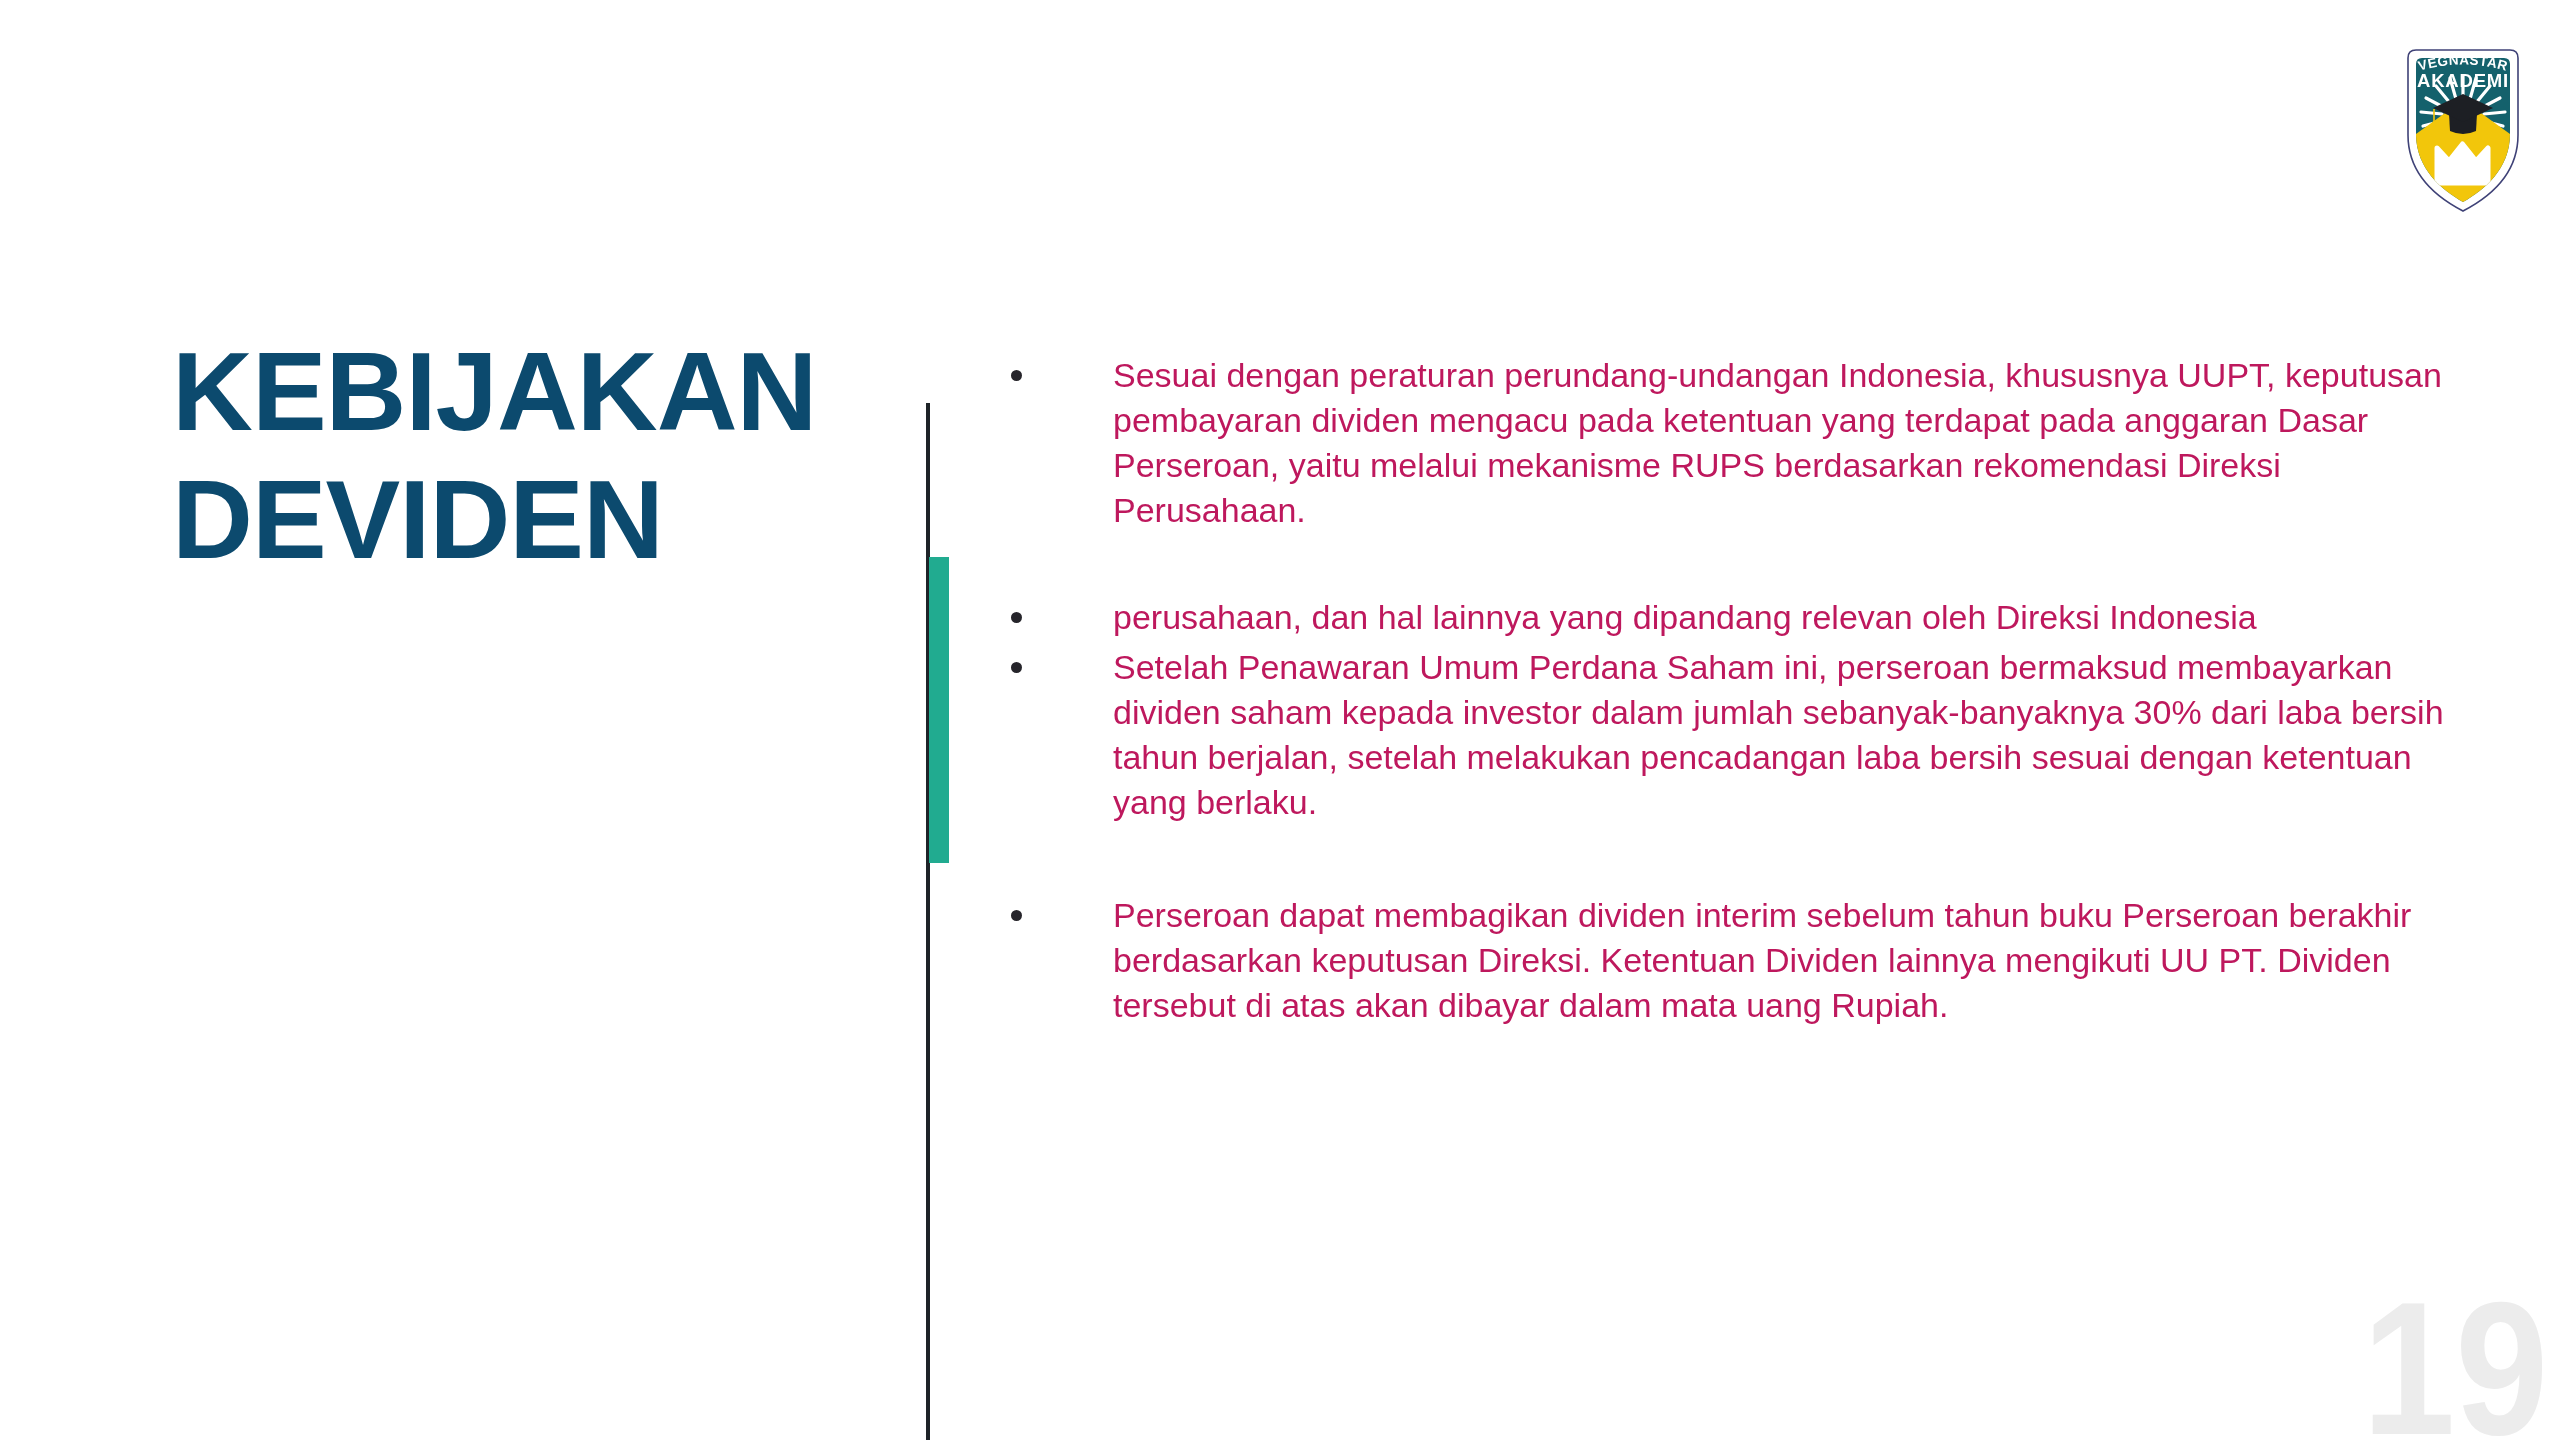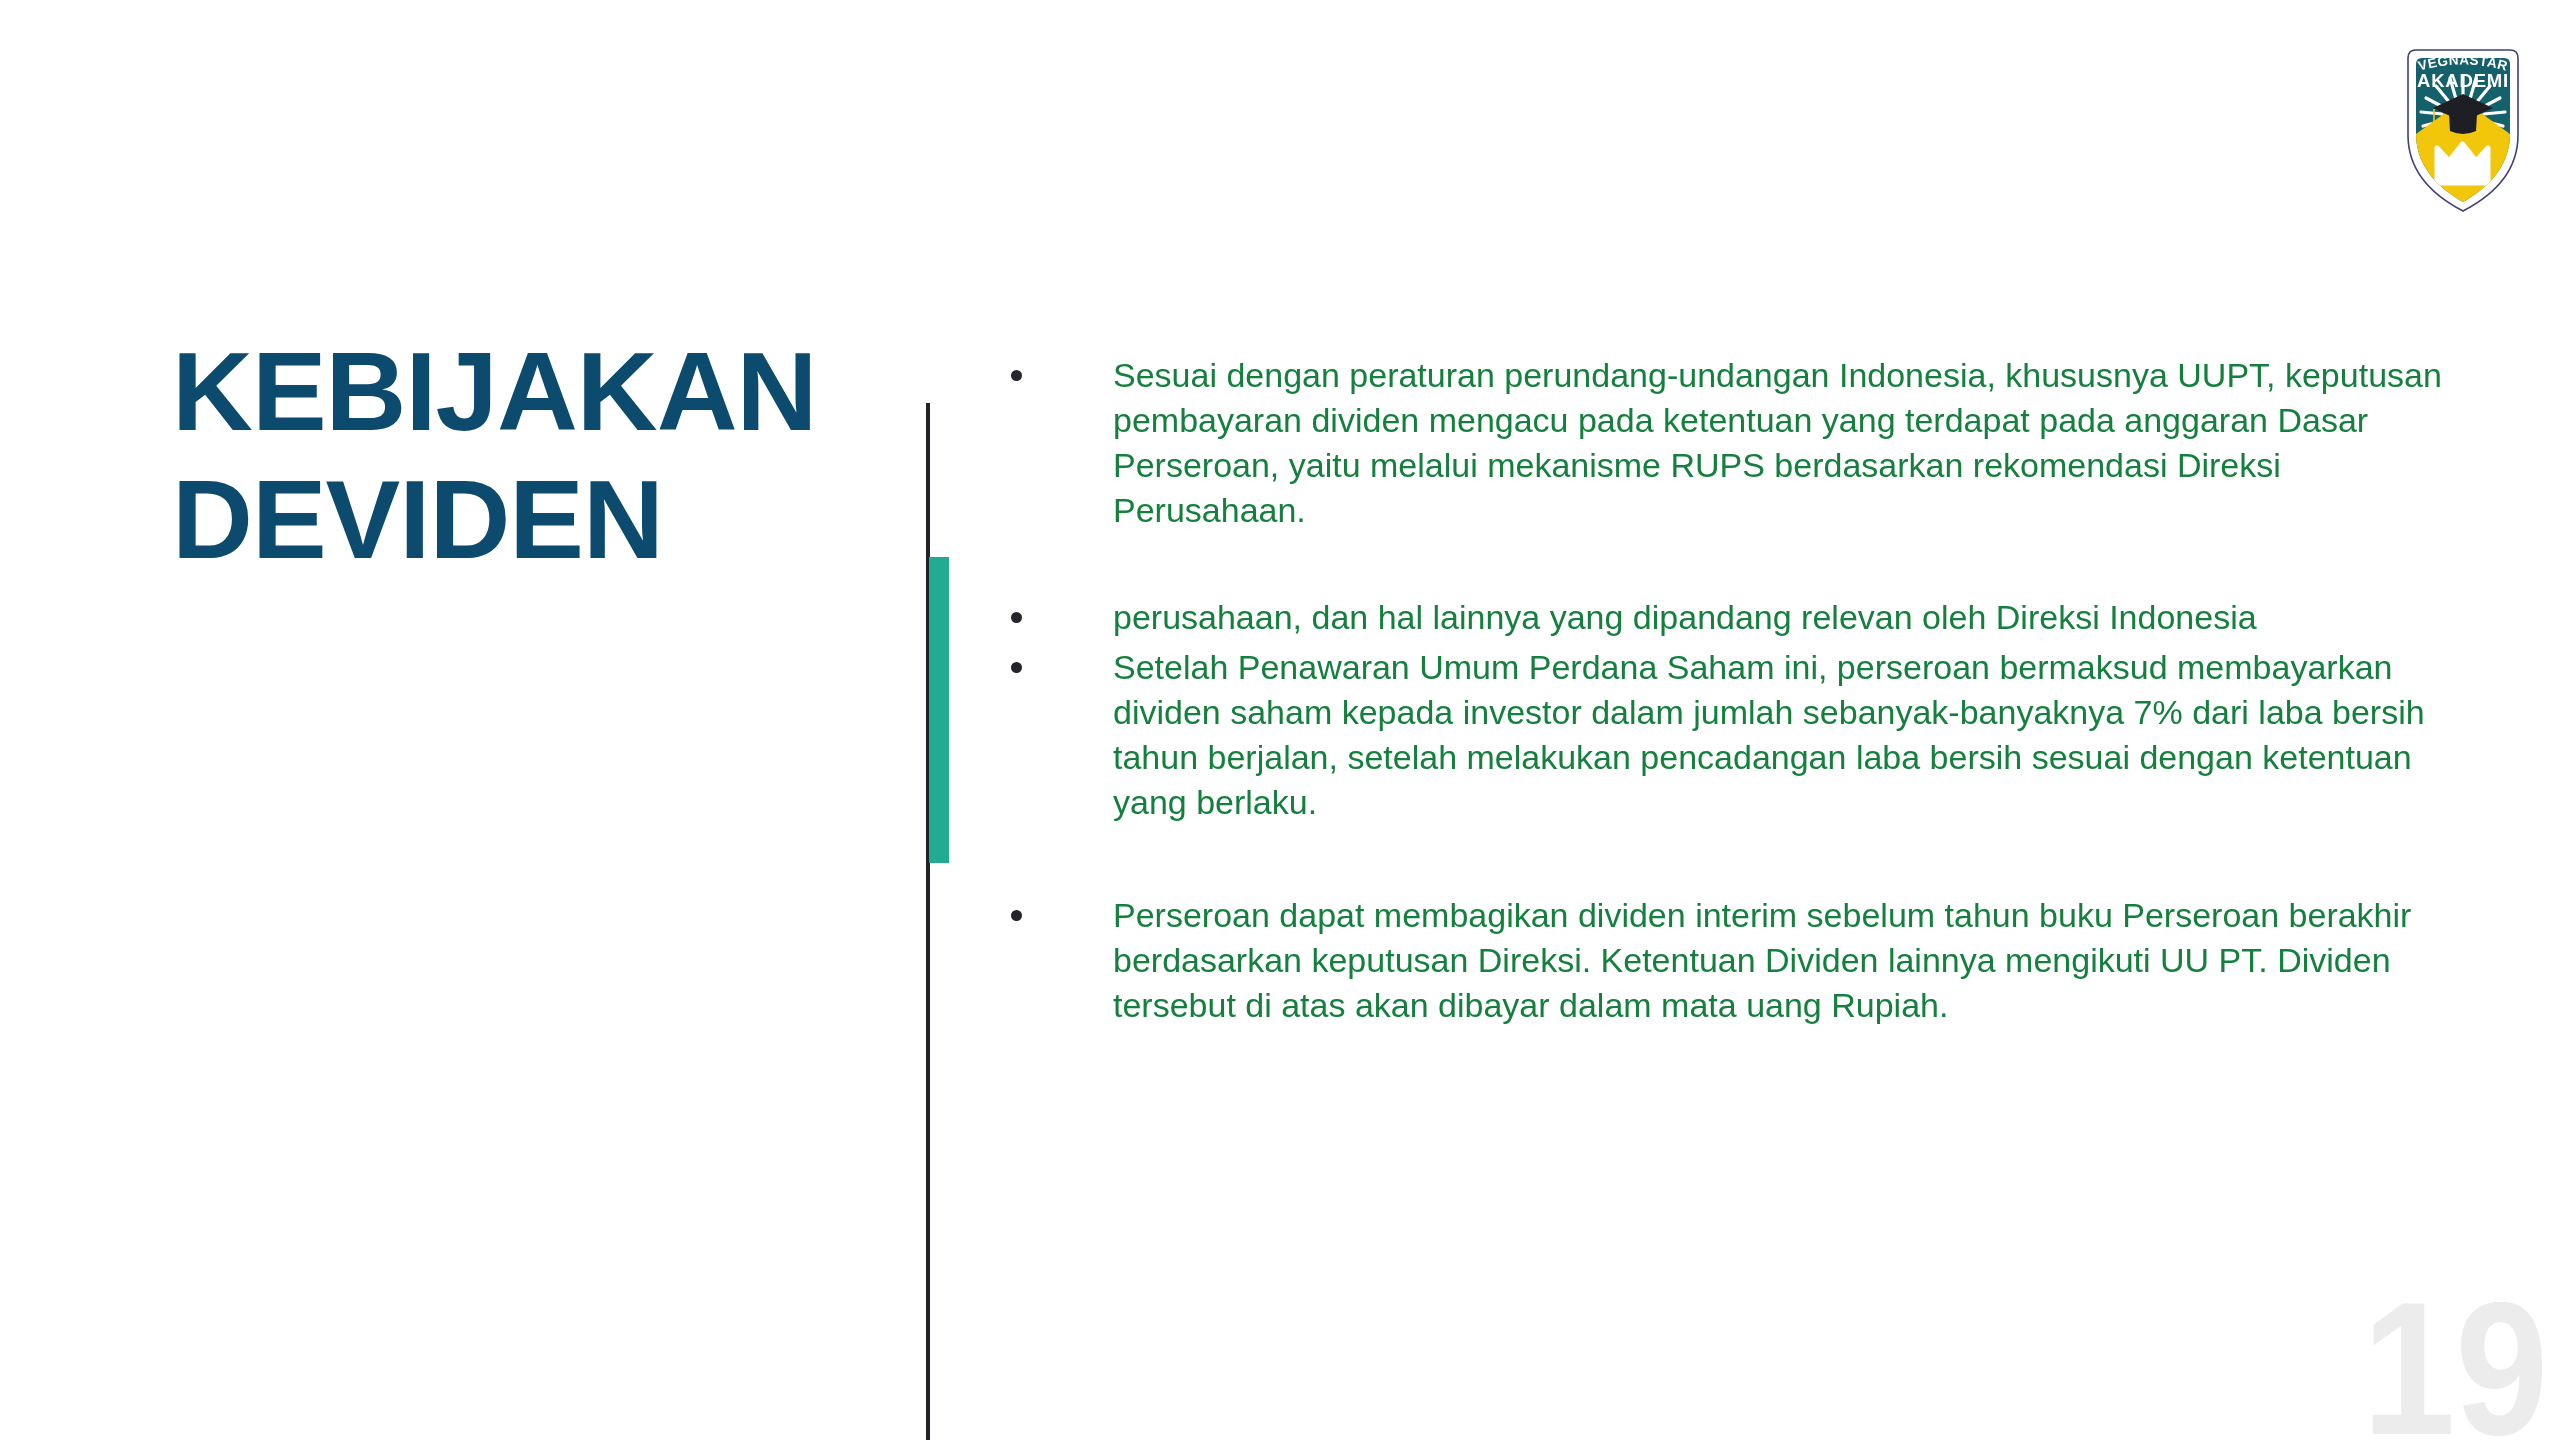--- a/index.html
+++ b/index.html
@@ -43,21 +43,21 @@
 
   
   .bullet-list {
     position: absolute;
     left: 990px;
     top: 353px;
     width: 1490px;
     margin: 0;
     padding: 0;
     list-style: none;
-    color: #15803d;
+    color: #be185d;
     font-size: 34px;
     line-height: 45px;
   }
   .bullet-item {
     position: relative;
     padding-left: 123px;
   }
   .bullet-item:nth-of-type(2) { margin-top: 62px; }
   .bullet-item:nth-of-type(3) { margin-top: 5px;  }
   .bullet-item:nth-of-type(4) { margin-top: 68px; }
@@ -112,21 +112,21 @@
       </li>
 
 
       <li class="bullet-item">
         <span class="bullet-dot"></span>
         <span class="bullet-text">perusahaan, dan hal lainnya yang dipandang relevan oleh Direksi Indonesia</span>
       </li>
 
       <li class="bullet-item">
         <span class="bullet-dot"></span>
-        <span class="bullet-text">Setelah Penawaran Umum Perdana Saham ini, perseroan bermaksud membayarkan dividen saham kepada investor dalam jumlah sebanyak-banyaknya 7% dari laba bersih tahun berjalan, setelah melakukan pencadangan laba bersih sesuai dengan ketentuan yang berlaku.</span>
+        <span class="bullet-text">Setelah Penawaran Umum Perdana Saham ini, perseroan bermaksud membayarkan dividen saham kepada investor dalam jumlah sebanyak-banyaknya 30% dari laba bersih tahun berjalan, setelah melakukan pencadangan laba bersih sesuai dengan ketentuan yang berlaku.</span>
       </li>
 
       <li class="bullet-item">
         <span class="bullet-dot"></span>
         <span class="bullet-text">Perseroan dapat membagikan dividen interim sebelum tahun buku Perseroan berakhir berdasarkan keputusan Direksi. Ketentuan Dividen lainnya mengikuti UU PT. Dividen tersebut di atas akan dibayar dalam mata uang Rupiah.</span>
       </li>
     </ul>
 
   <div class="page-number">19</div>
 

